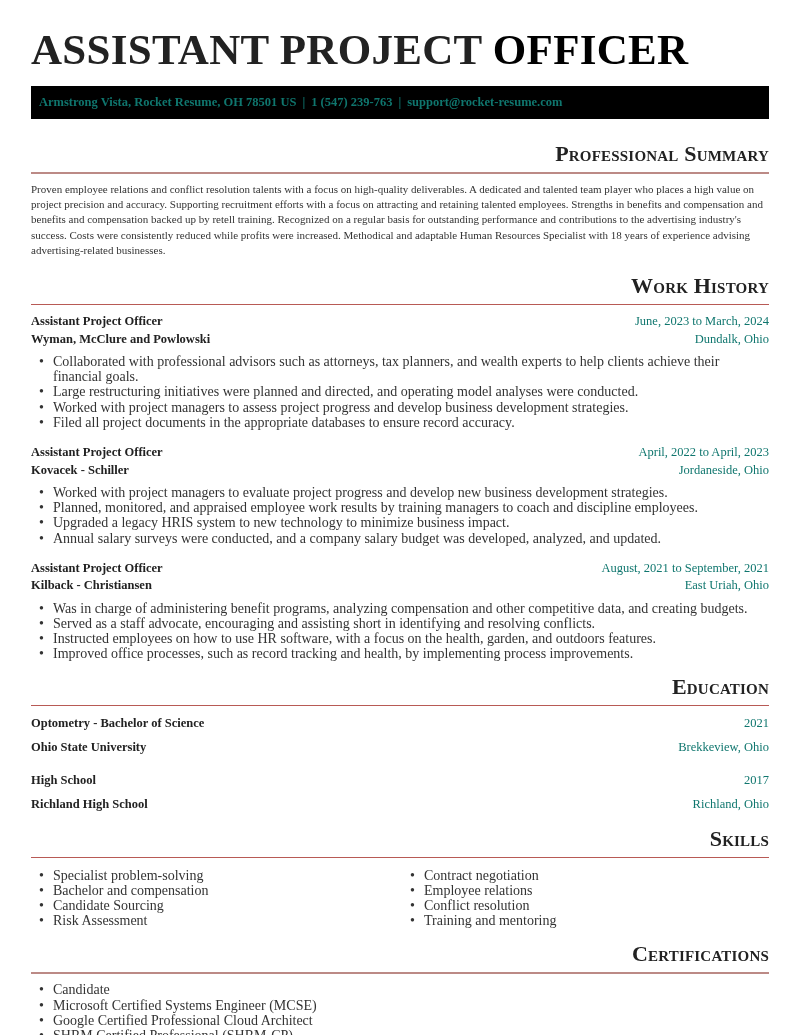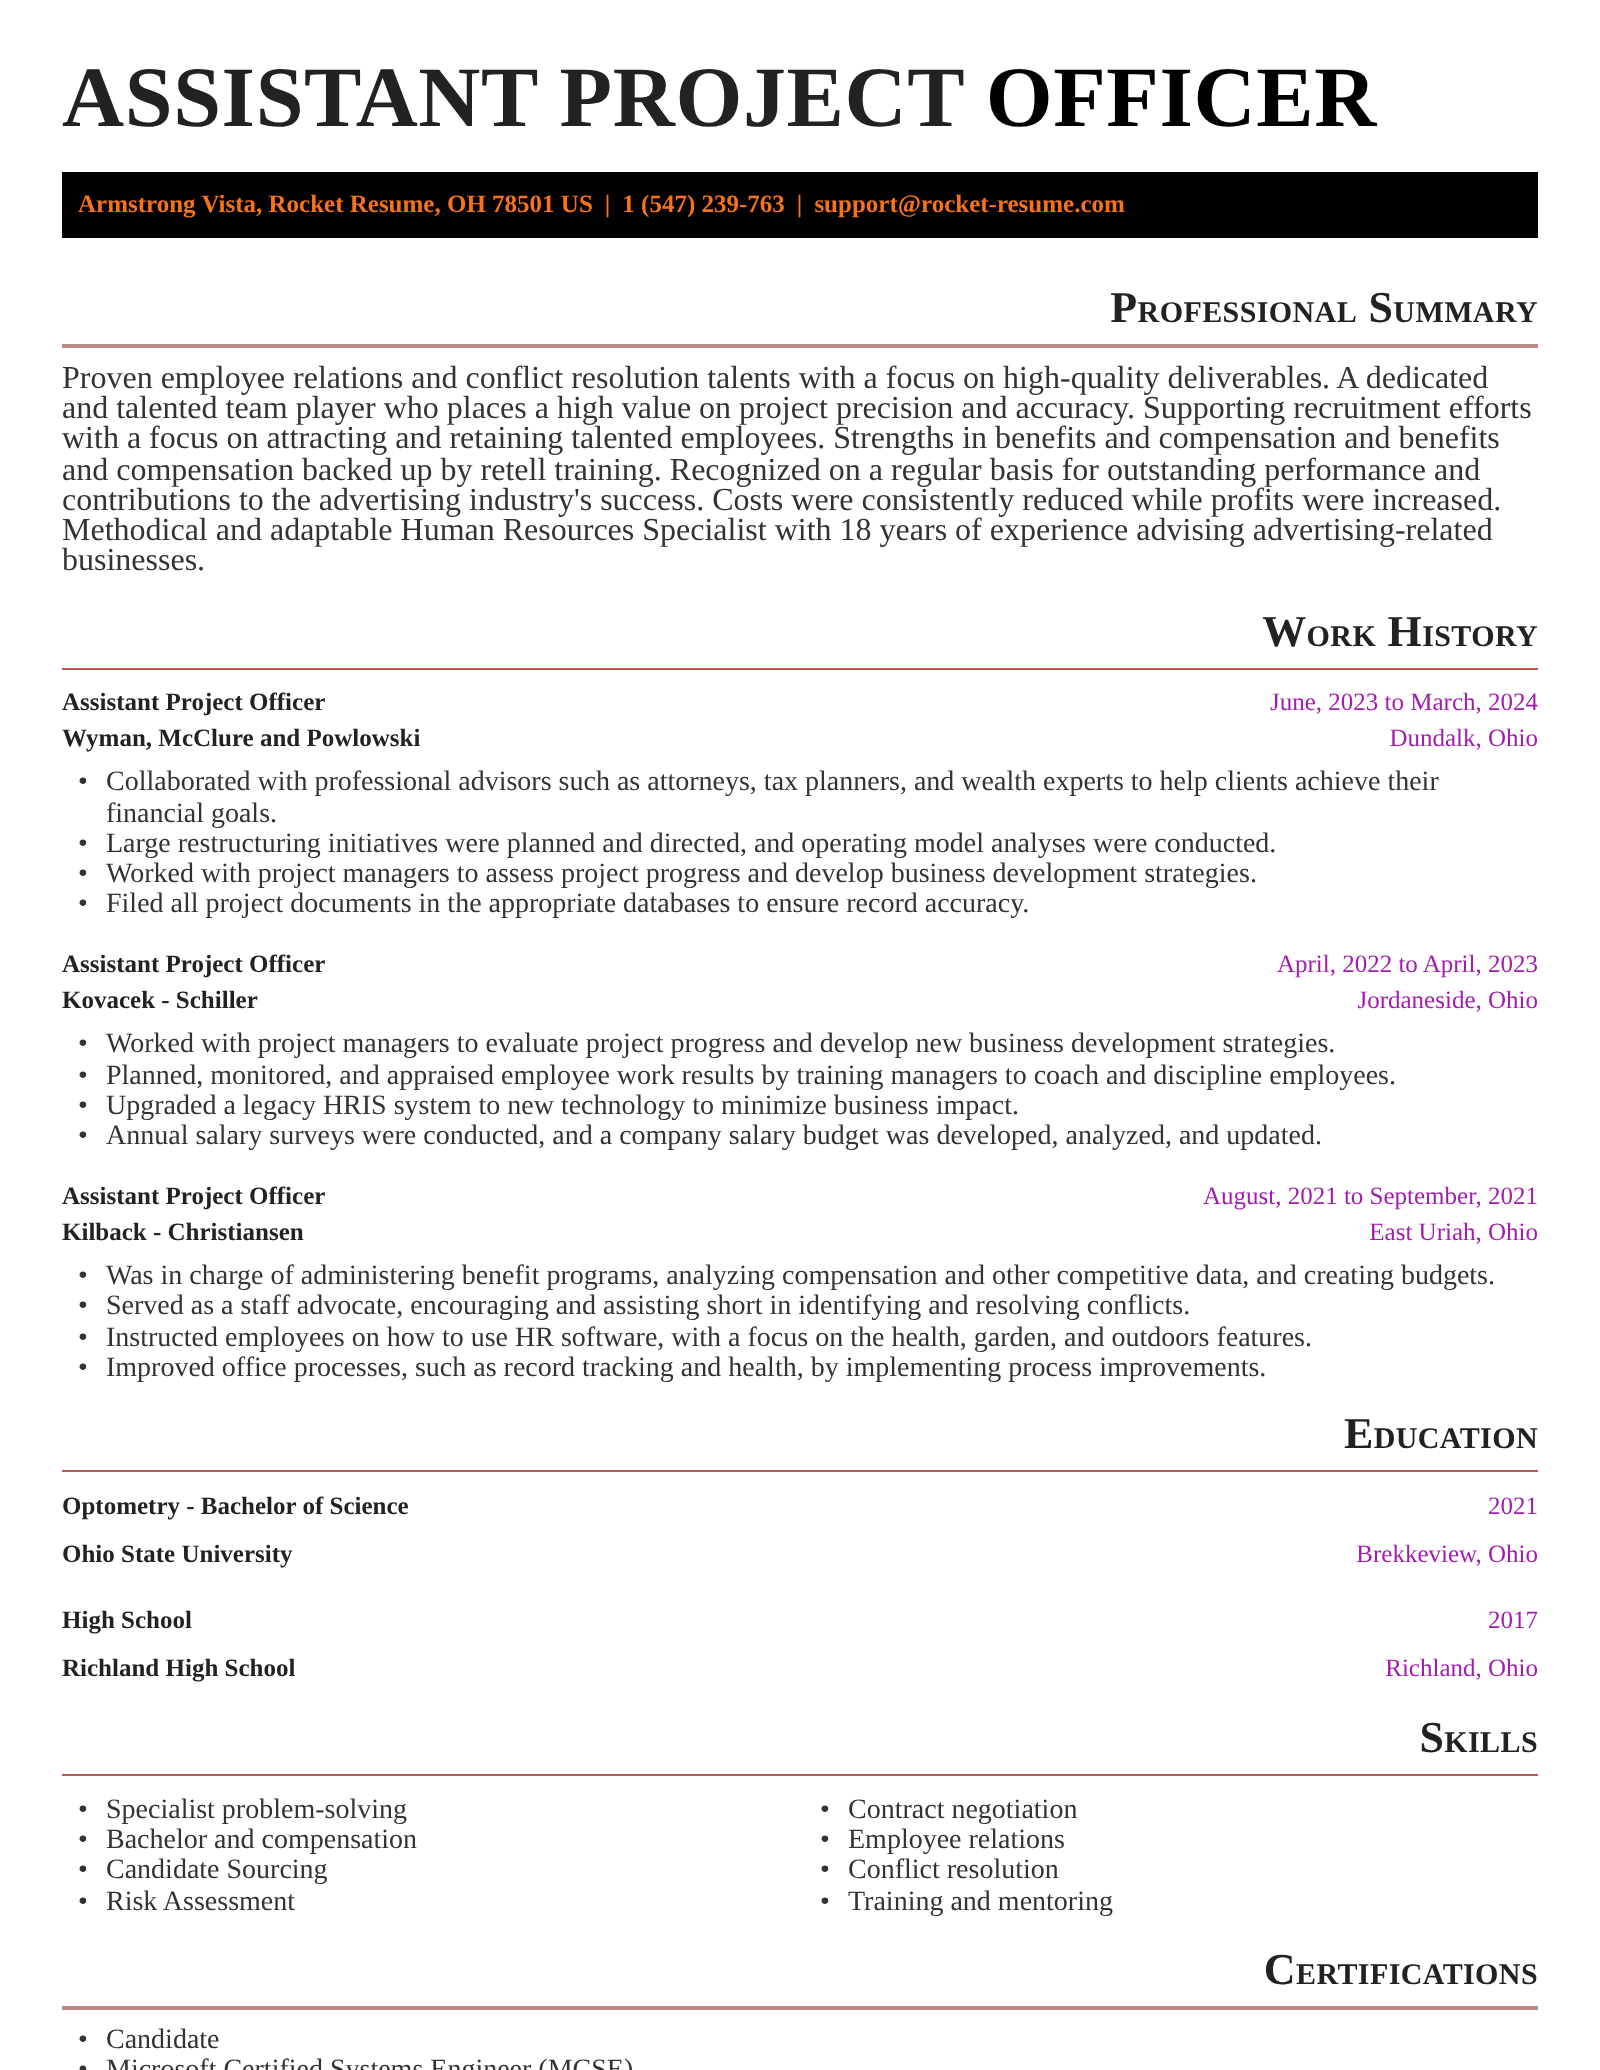--- a/index.html
+++ b/index.html
@@ -22,21 +22,21 @@
     line-height: 46px;
     letter-spacing: 0.3px;
     color: #222222;
     white-space: nowrap;
   }
   .name .accent { color: #000000; }
 
   .contact-bar {
     margin-top: 1px;
     background: #000000;
-    color: #f97316;
+    color: #0f766e;
     height: 33px;
     line-height: 33px;
     padding: 0 8px;
     font-size: 12.5px;
     font-weight: bold;
     white-space: nowrap;
   }
   .contact-bar .sep { padding: 0 6px; }
 
   .section { margin-top: 22px; }
@@ -53,36 +53,36 @@
   }
   .section-rule {
     height: 0;
     border: none;
     border-top: 1.5px solid #b85a55;
     margin: 5px 0 8px 0;
   }
   .summary-rule { border-top: 2px solid #bc8a86; }
 
   .summary-text {
-    font-size: 16px;
+    font-size: 11px;
     line-height: 15.2px;
     color: #333333;
     margin: 0;
   }
 
   .job { margin-bottom: 14px; }
   .row {
     display: flex;
     justify-content: space-between;
     align-items: baseline;
     font-size: 12.5px;
     line-height: 17.5px;
   }
   .row .left { font-weight: bold; color: #222222; }
-  .row .right { color: #a21caf; }
+  .row .right { color: #0f766e; }
   .row .right.italic { }
 
   ul.bullets {
     list-style: none;
     margin: 6px 0 0 0;
     padding: 0 0 0 8px;
   }
   ul.bullets li {
     position: relative;
     font-size: 14px;

